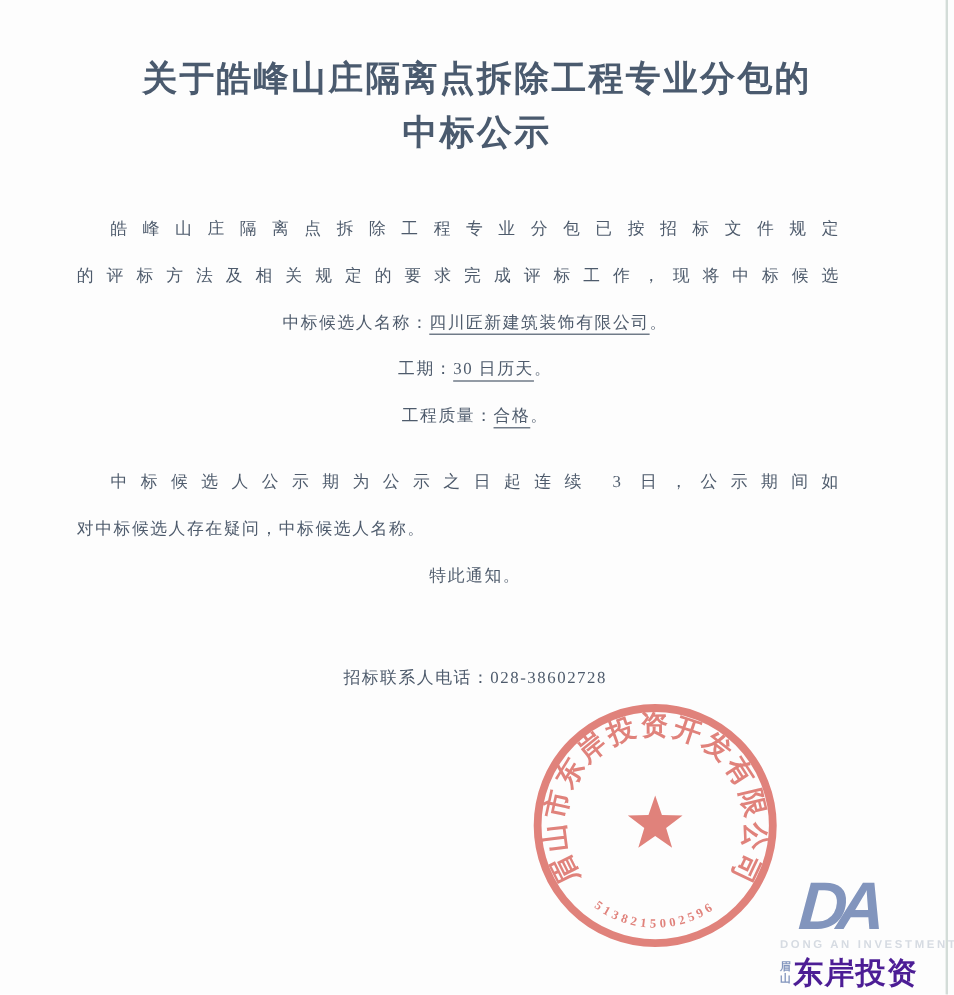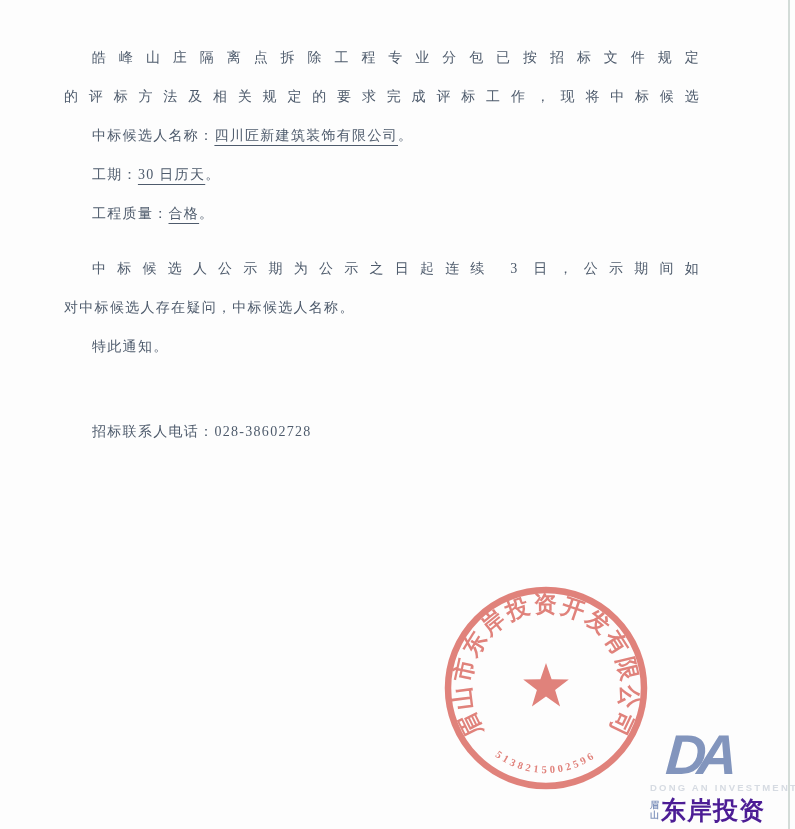--- a/index.html
+++ b/index.html
@@ -15,21 +15,21 @@
   .title{
     margin-top:44px;text-align:center;font-size:29px;line-height:45px;
     font-weight:600;letter-spacing:2px;color:#4a5a6e;
   }
   
   .doc-body{
     margin:38px 95px 0 64px;font-size:14px;line-height:39px;
     letter-spacing:1.3px;
   }
   .line{white-space:nowrap;}
-  .indent{text-indent:2em;}
+  .indent{text-indent:2em;text-align:center;}
   .just{
     white-space:normal;text-align:justify;text-align-last:justify;
     word-break:break-all;
   }
   .mt16{margin-top:16px;}
   .contact{margin-top:46px;}
   .issuer{margin-top:40px;margin-left:217px;line-height:42px;}
   .dateline{margin-top:2px;margin-left:302px;line-height:42px;}
   .u{
     text-decoration:underline;text-underline-offset:5px;
@@ -68,20 +68,24 @@
   .page-edge{
     position:absolute;top:0;bottom:0;right:5px;width:2px;
     background:#d3dcd8;
   }
 </style>
 </head>
 <body>
 
 <div class="page">
 
+  <div class="title">
+    <div>关于皓峰山庄隔离点拆除工程专业分包的</div>
+    <div>中标公示</div>
+  </div>
 
   <div class="doc-body">
     <div class="line indent just">皓峰山庄隔离点拆除工程专业分包已按招标文件规定</div>
     <div class="line just">的评标方法及相关规定的要求完成评标工作，现将中标候选</div>
 
     <div class="line indent">
       <span>中标候选人名称：</span><span class="u">四川匠新建筑装饰有限公司</span><span>。</span>
     </div>
     <div class="line indent">
       <span>工期：</span><span class="u">30 日历天</span><span>。</span>

